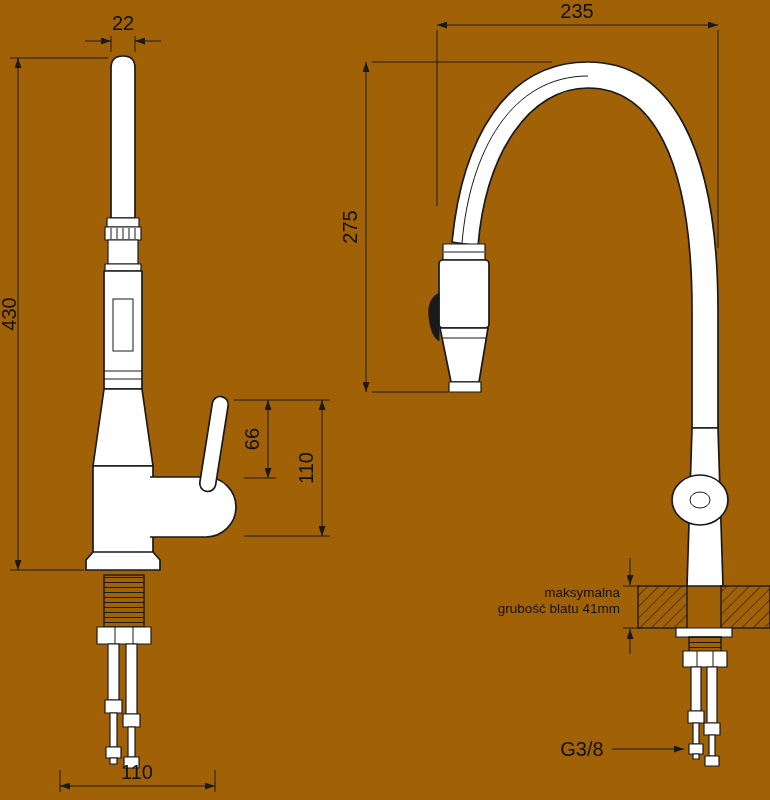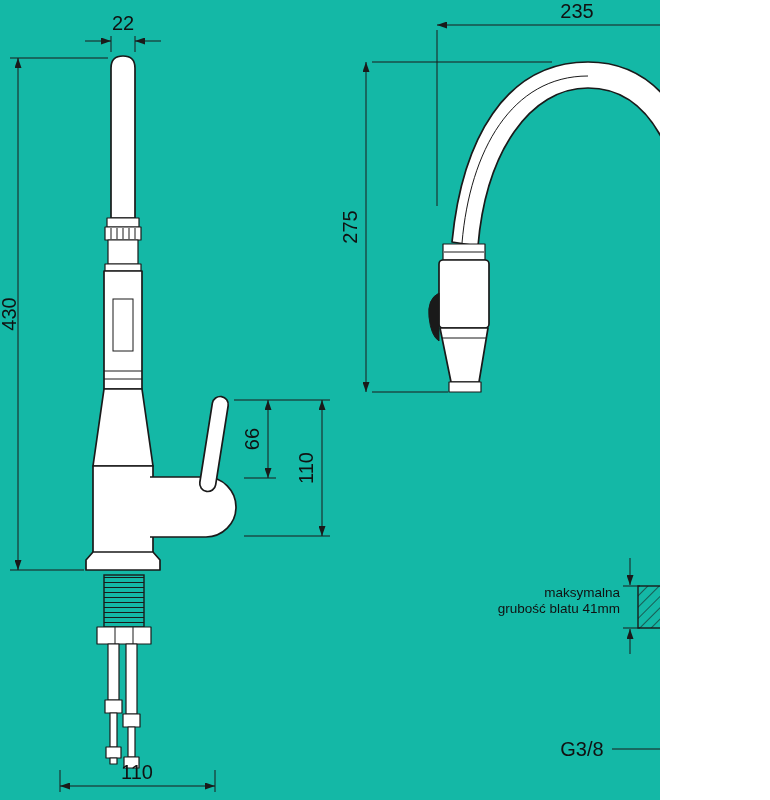--- a/index.html
+++ b/index.html
@@ -1,18 +1,18 @@
 <!DOCTYPE html>
 <html><head>
 <meta charset="utf-8">
 <style>
   html,body { margin:0; padding:0; background:#ffffff; }
   .stage {
-    width:660px; height:800px; position:relative;
-    background:#14b8a6; overflow:hidden;
+    width:770px; height:800px; position:relative;
+    background:#a16207; overflow:hidden;
     font-family:"Liberation Sans", sans-serif;
   }
   svg { display:block; }
   .obj  { fill:#ffffff; stroke:#1a1a1a; stroke-width:1.7; stroke-linejoin:round; }
   .obj2 { fill:#ffffff; stroke:#1a1a1a; stroke-width:1.2; stroke-linejoin:round; }
   .thin { fill:none; stroke:#1a1a1a; stroke-width:1; }
   .dark { fill:#1a1a1a; stroke:#1a1a1a; stroke-width:1; }
   .dim  { stroke:#1a1a1a; stroke-width:1; fill:none; }
   .dimtext {
     font-family:"Liberation Sans", sans-serif;

